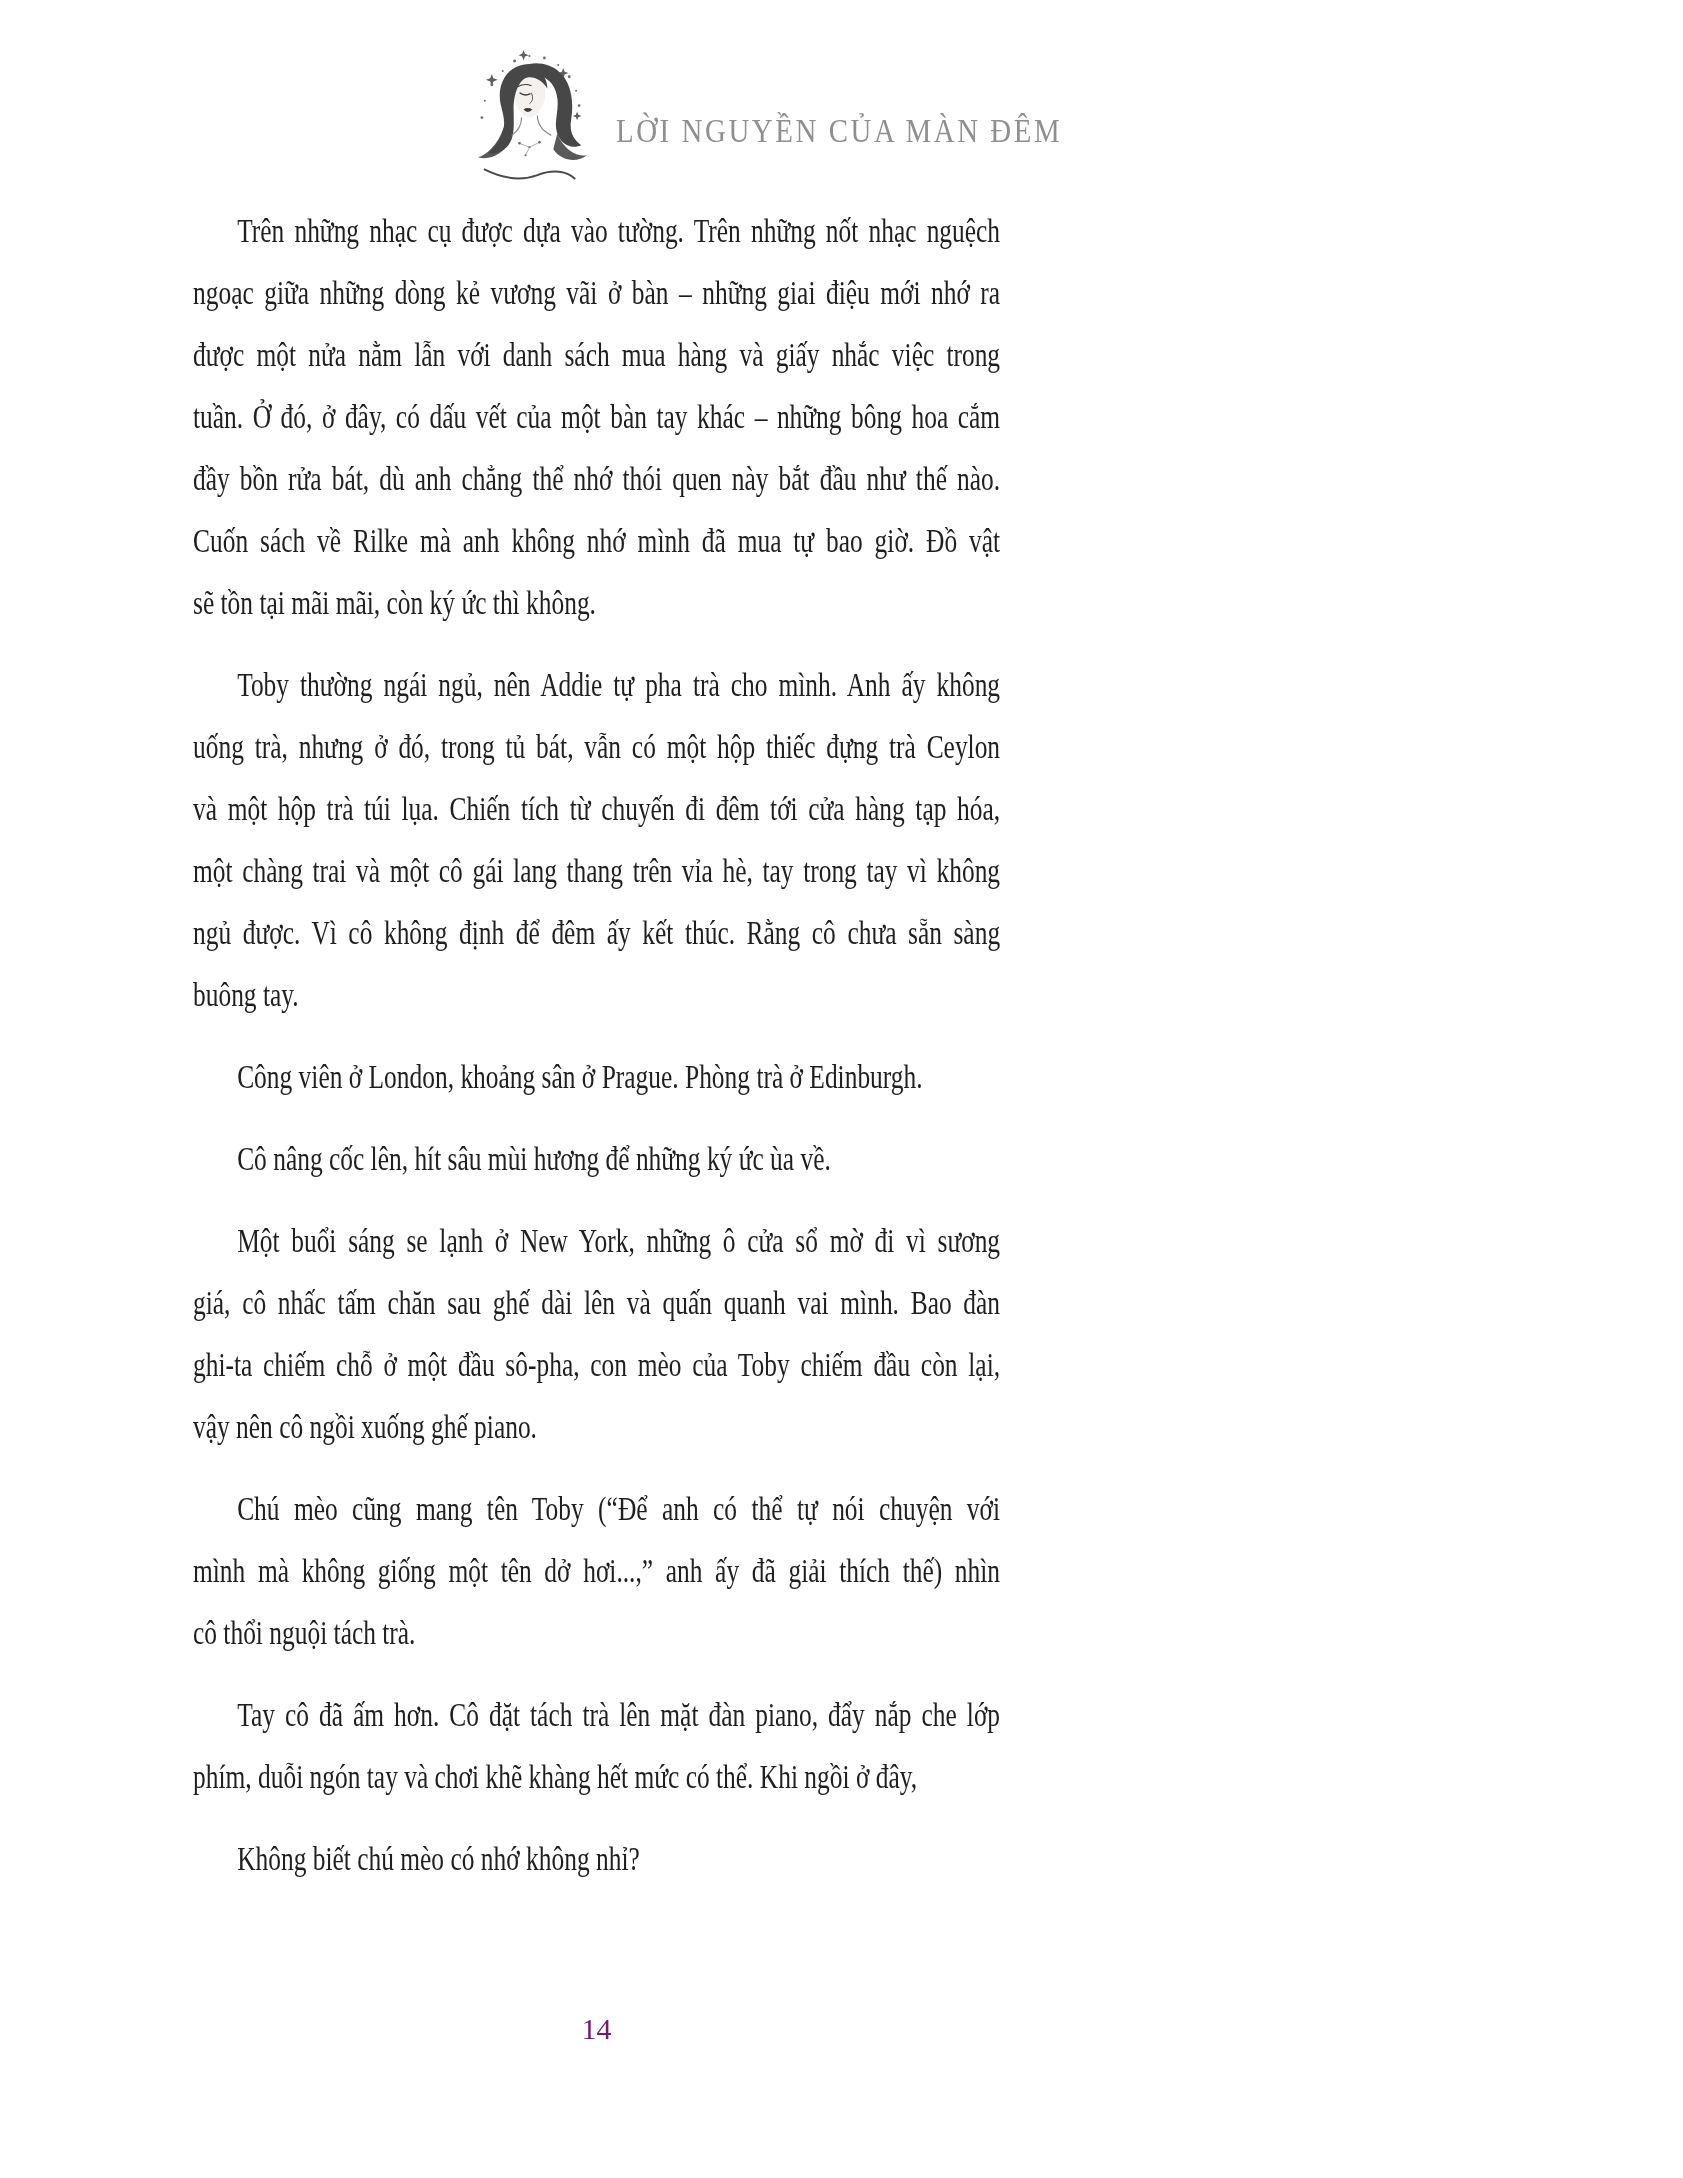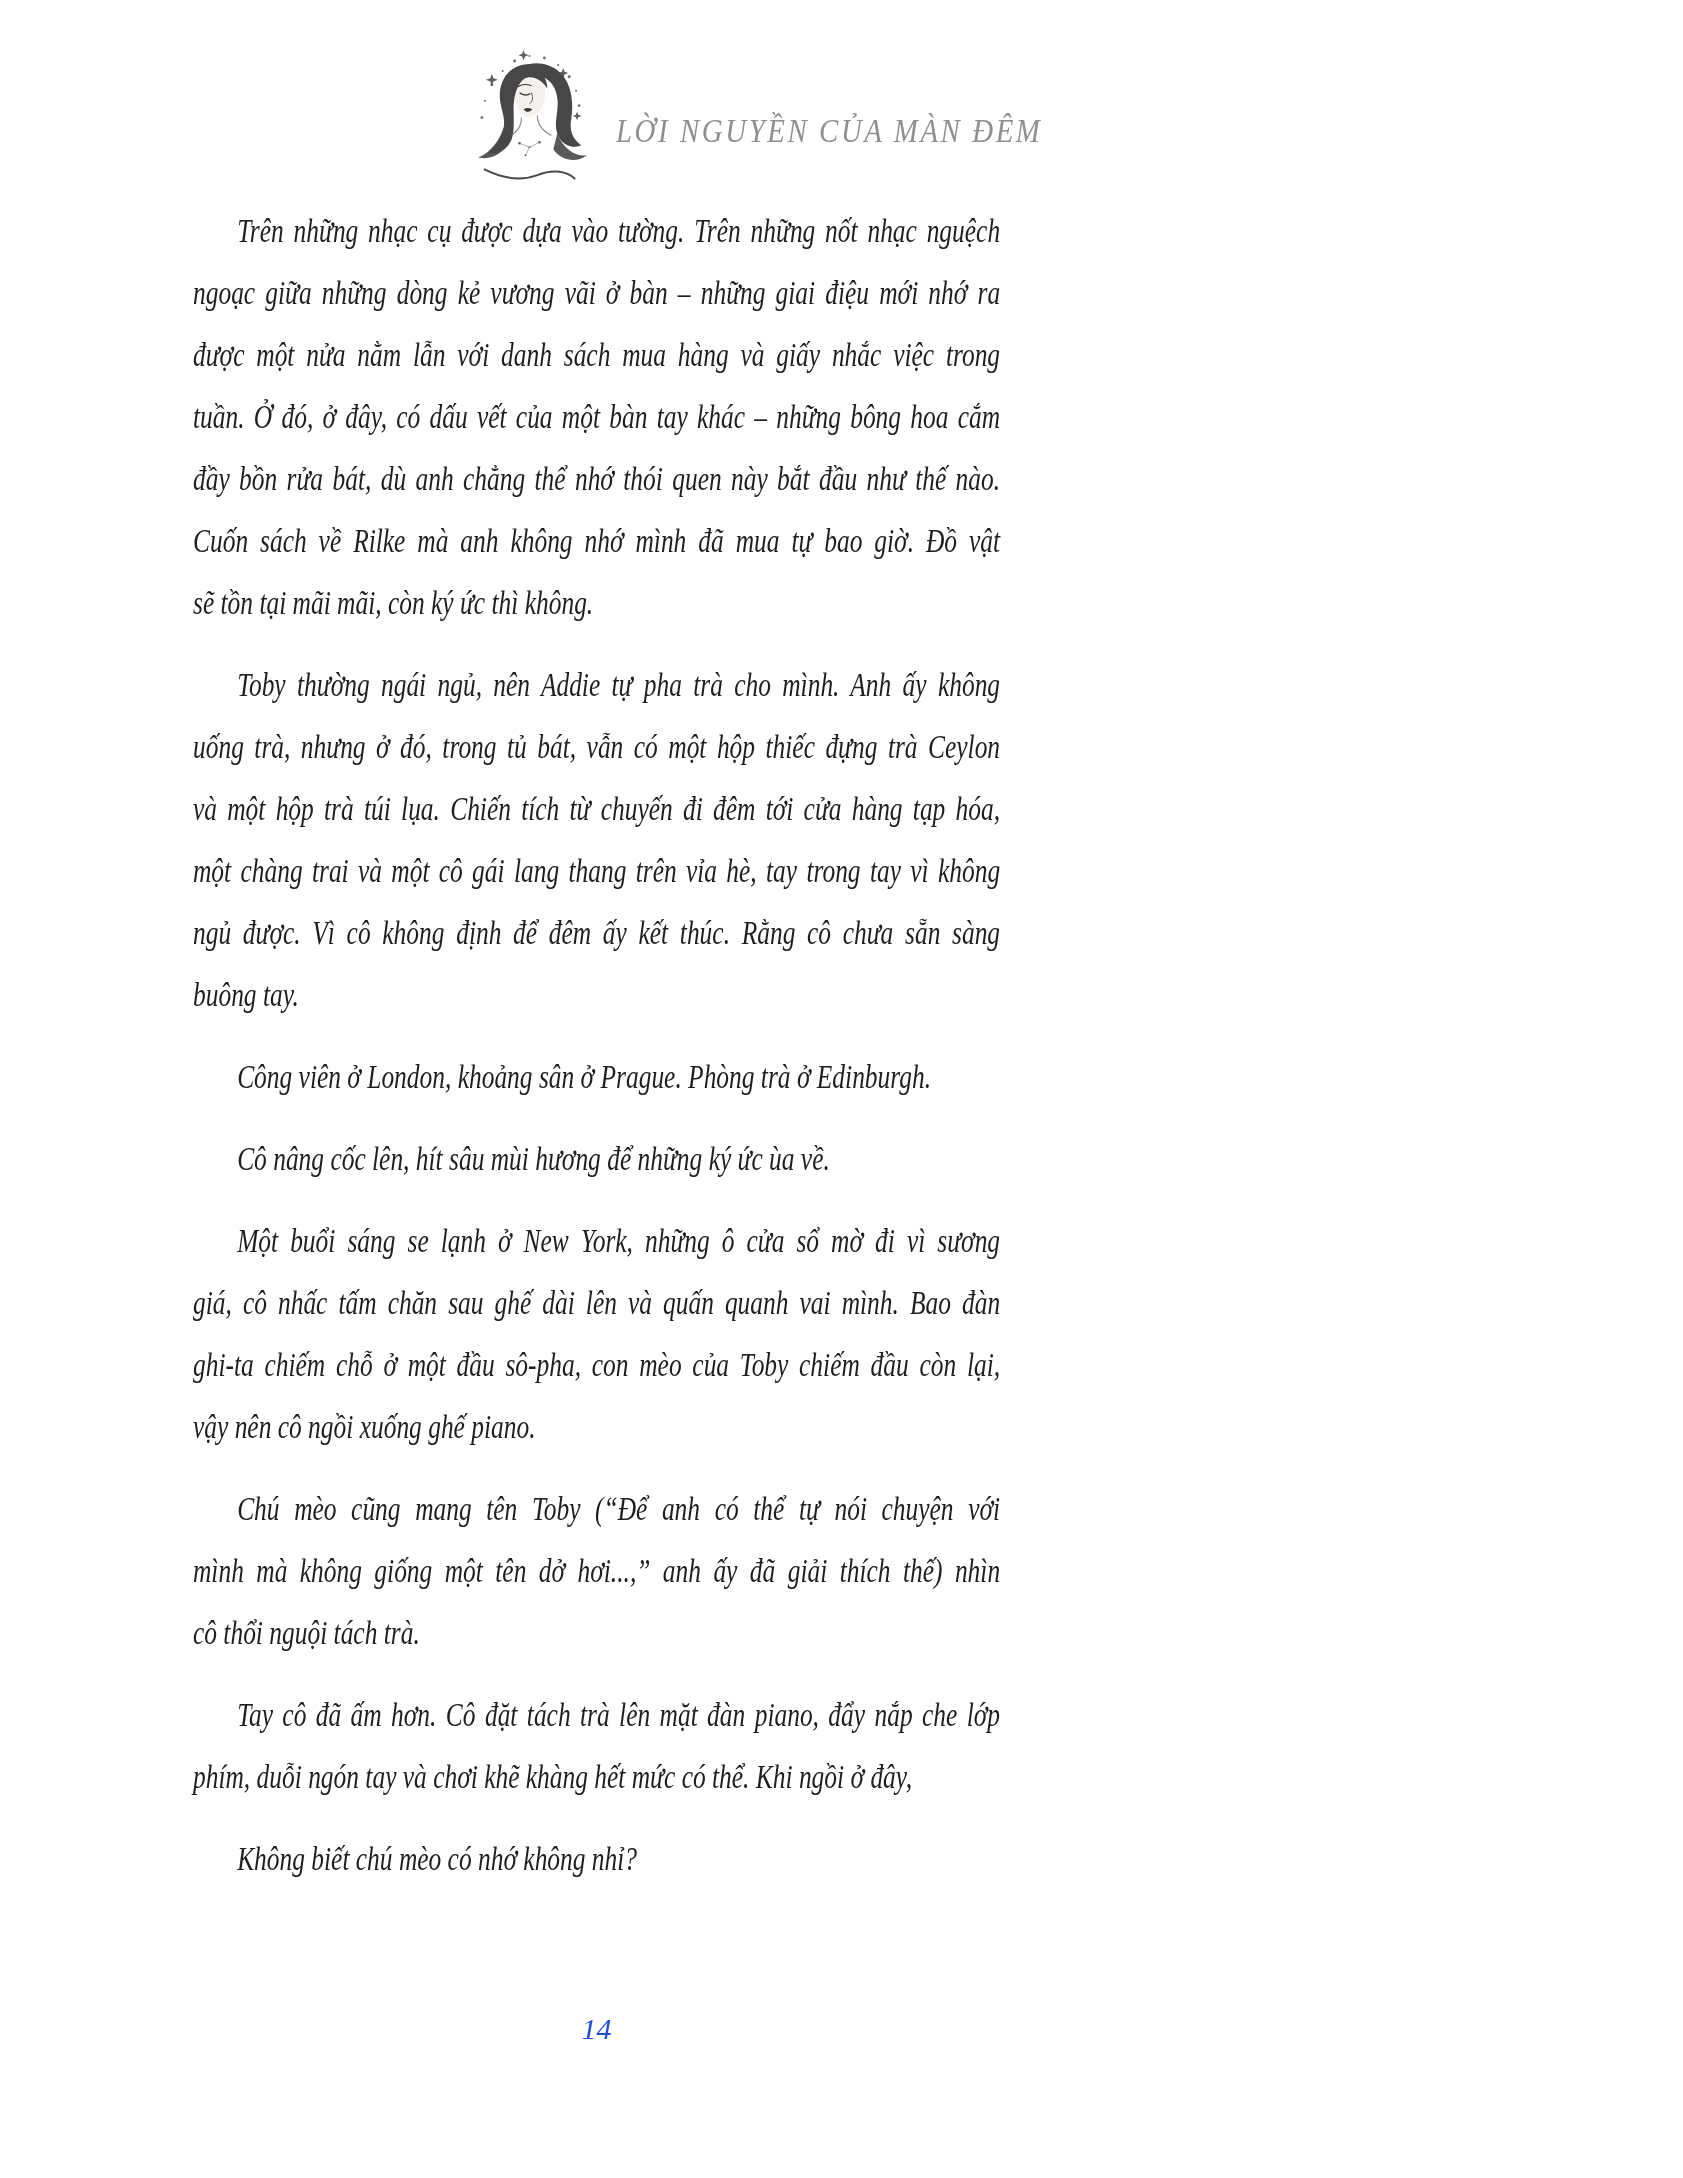--- a/index.html
+++ b/index.html
@@ -11,21 +11,20 @@
     width: 1683px;
     height: 2178px;
     font-family: "Liberation Serif", "DejaVu Serif", serif;
     overflow: hidden;
   }
   .sheet {
     position: relative;
     width: 1474px;
     height: 2178px;
     background: #ffffff;
-    font-style: italic;
   }
   .logo {
     position: absolute;
     left: 468px;
     top: 46px;
   }
   .running-title {
     position: absolute;
     left: 616px;
     top: 111px;
@@ -65,21 +64,21 @@
     text-align: left;
     text-align-last: auto;
   }
   .pagenum {
     position: absolute;
     left: 193px;
     top: 2012px;
     width: 807px;
     text-align: center;
     font-size: 30px;
-    color: #1d4ed8;
+    color: #701a75;
   }
 </style>
 </head>
 <body>
 
 <div class="sheet">
 
   <svg class="logo" width="123" height="149" viewBox="0 0 124 150" aria-hidden="true">
 
     <g fill="#6d6d6d">

